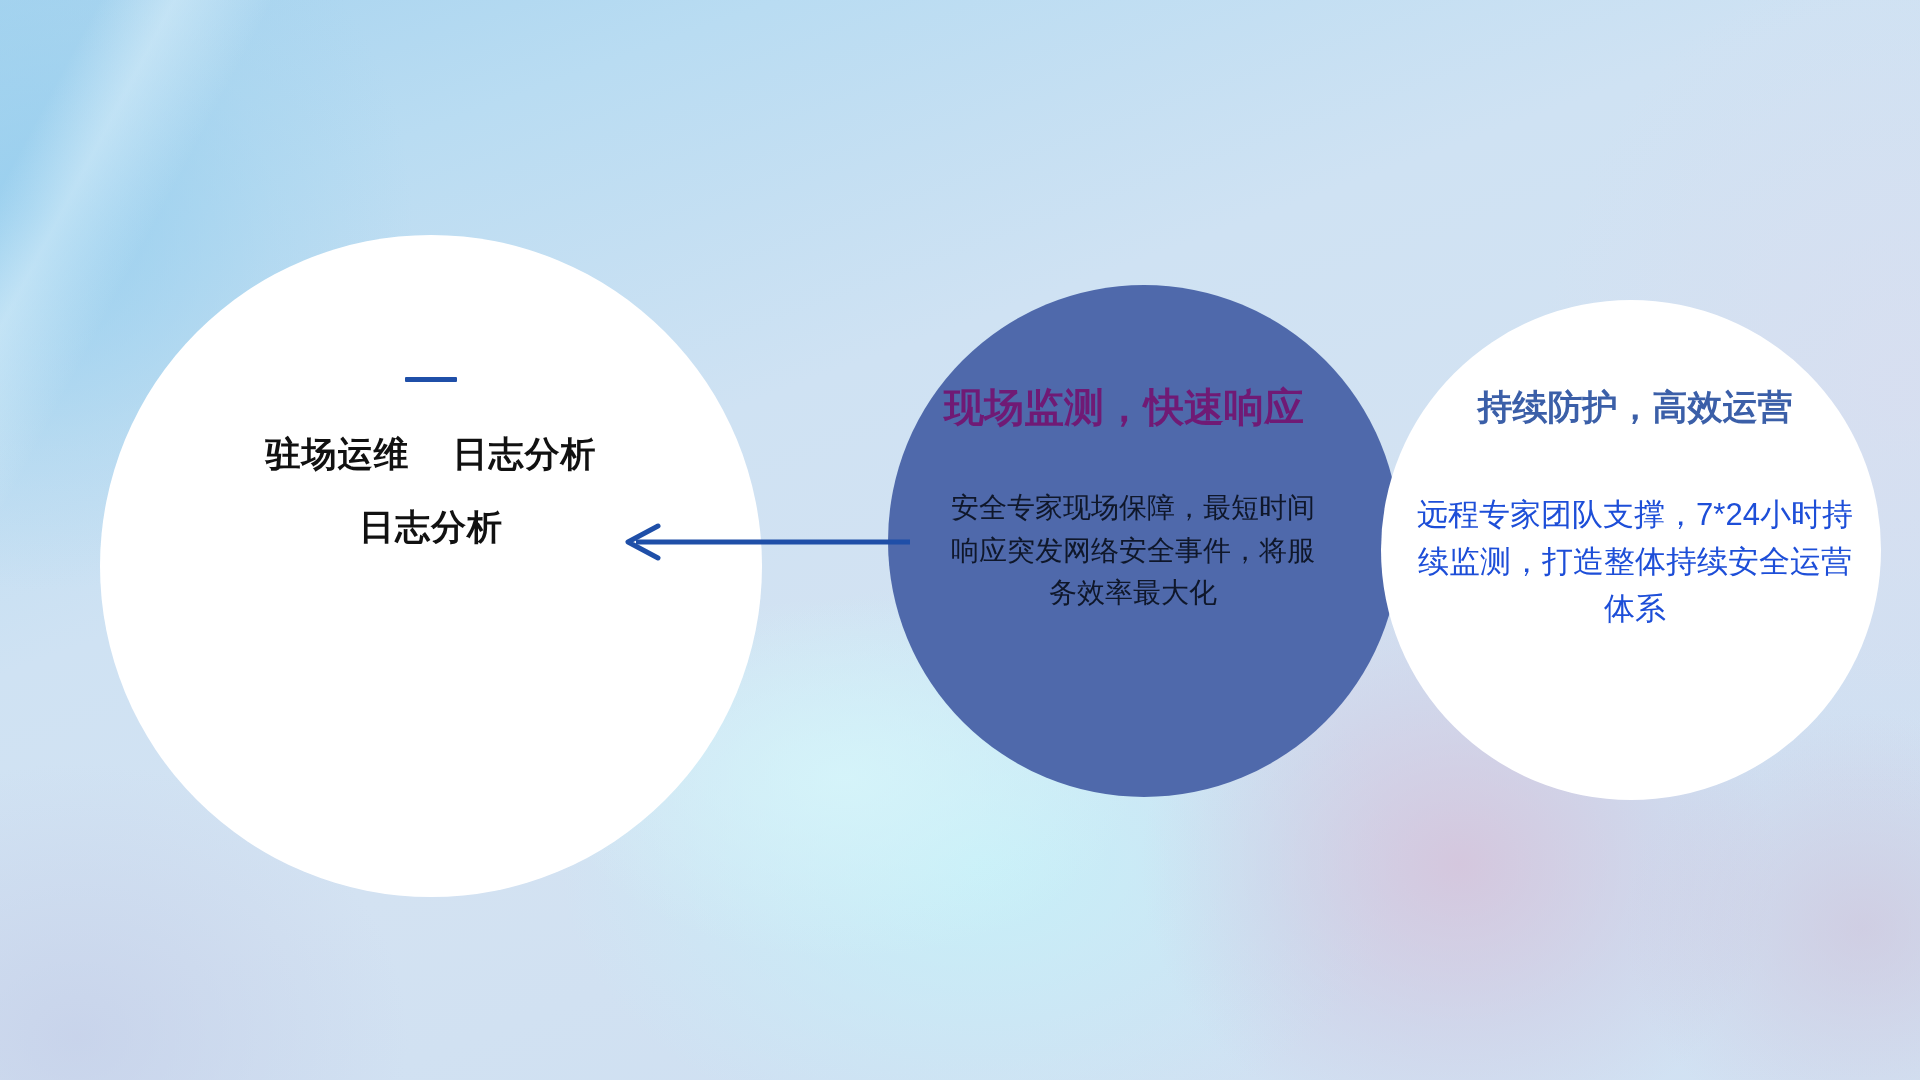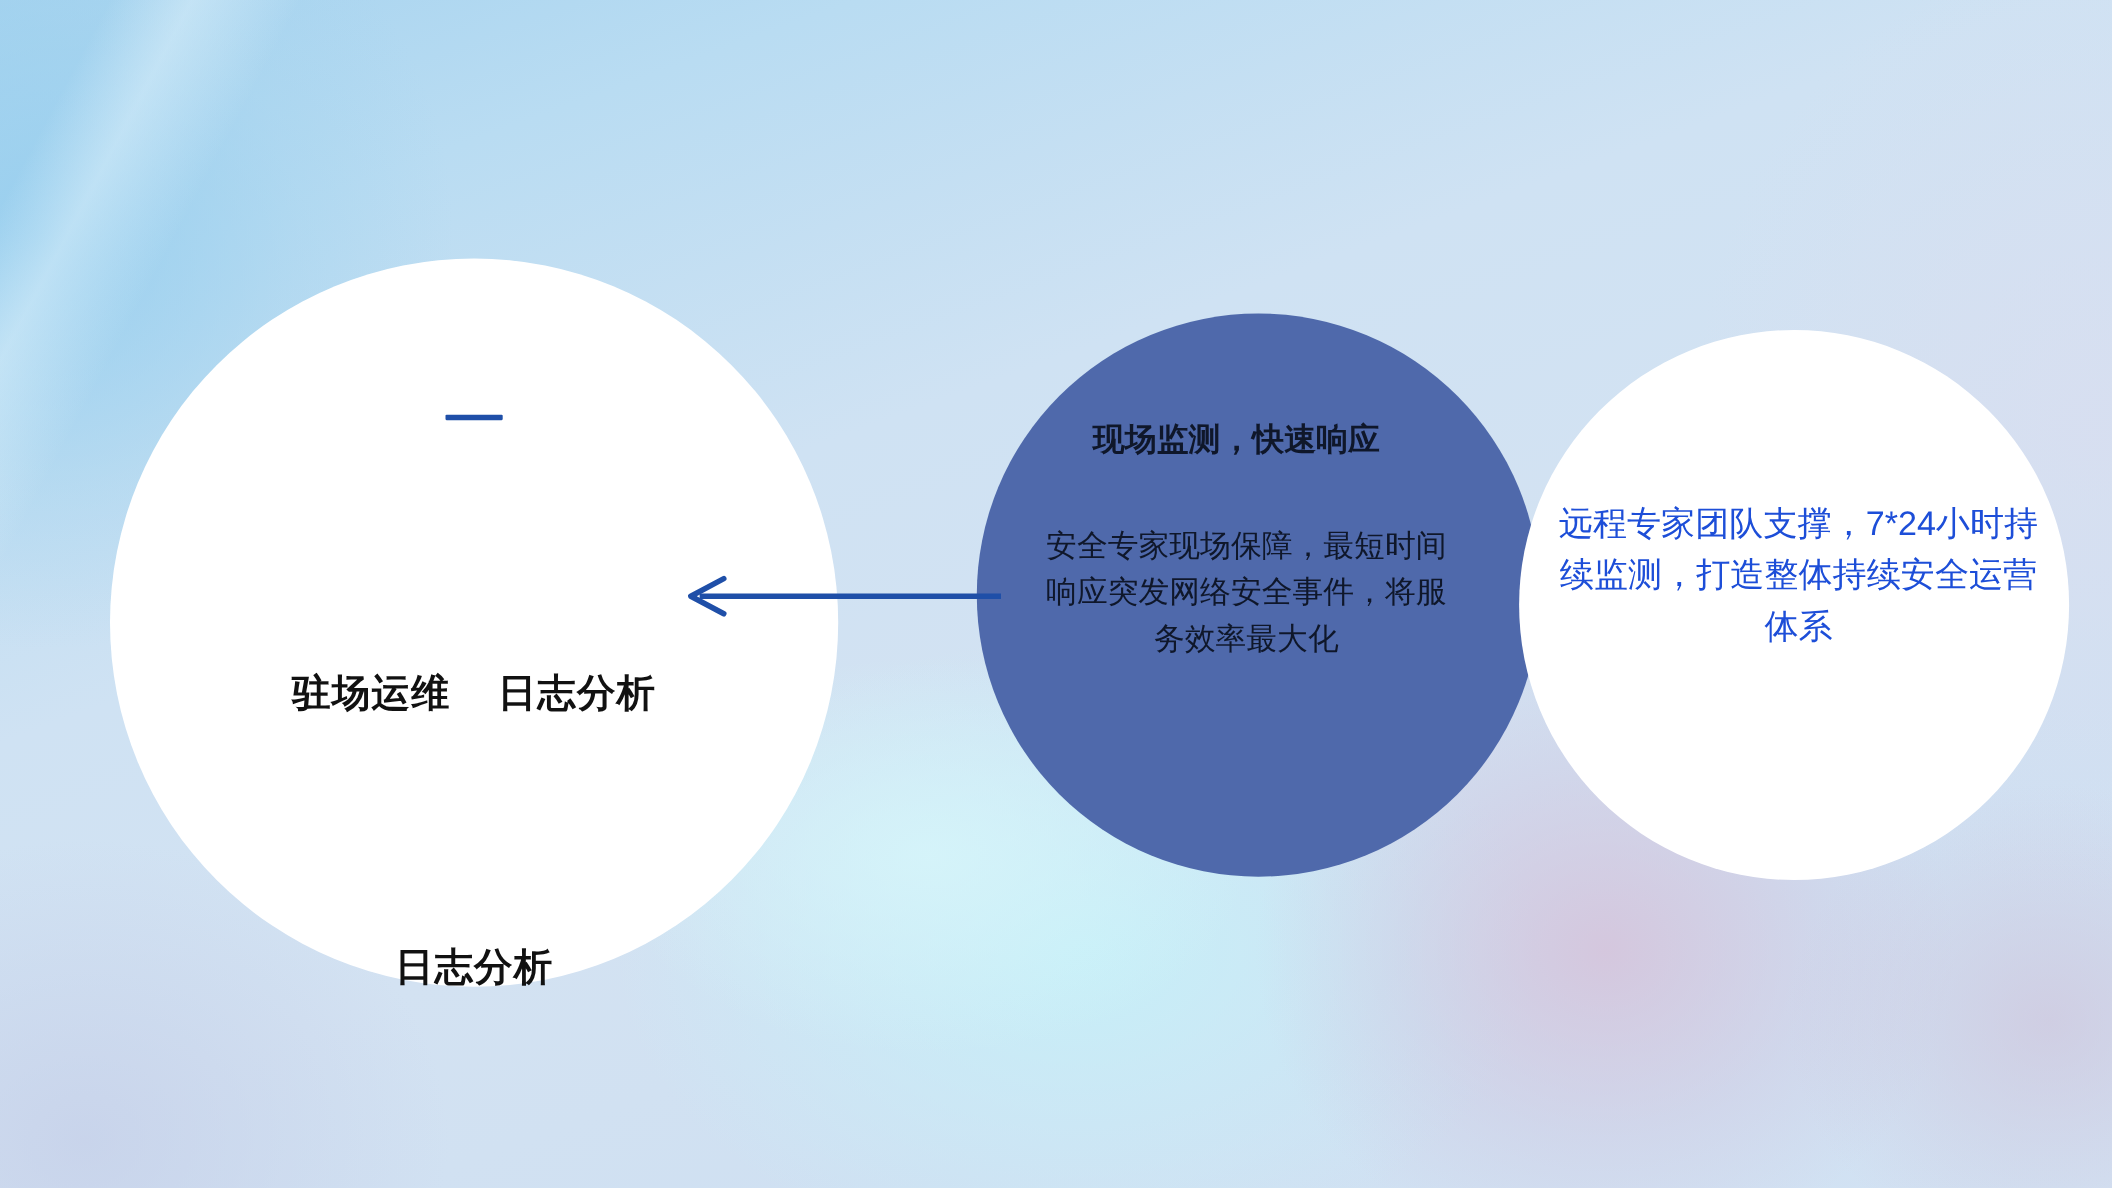--- a/index.html
+++ b/index.html
@@ -137,21 +137,21 @@
   #left-content {
     position: absolute;
     left: 100px;
     top: 235px;
     width: 662px;
     height: 662px;
     z-index: 6;
     display: flex;
     flex-direction: column;
     align-items: center;
-    justify-content: space-between;
+    justify-content: flex-start;
     padding-top: 142px;
     box-sizing: border-box;
     text-align: center;
   }
 
   #left-rule {
     width: 52px;
     height: 5px;
     background: #1f4fa8;
     border-radius: 1px;
@@ -181,23 +181,23 @@
     height: 512px;
     z-index: 7;
     box-sizing: border-box;
     text-align: center;
     padding-top: 100px;
     padding-left: 56px;
     padding-right: 78px;
   }
 
   #mid-title {
-    font-size: 29px;
+    font-size: 40px;
     font-weight: bold;
-    color: #0f172a;
+    color: #701a75;
     letter-spacing: 0px;
     line-height: 1.1;
     white-space: nowrap;
     margin-left: -18px;
   }
 
   #mid-body {
     margin-top: 58px;
     font-size: 28px;
     color: #0f172a;
@@ -274,16 +274,17 @@
     <div class="left-line">驻场运维    日志分析</div>
     <div class="left-line">日志分析</div>
   </div>
 
   <div id="mid-content">
     <div id="mid-title">现场监测，快速响应</div>
     <div id="mid-body">安全专家现场保障，最短时间响应突发网络安全事件，将服务效率最大化</div>
   </div>
 
   <div id="right-content">
+    <div id="right-title">持续防护，高效运营</div>
     <div id="right-body">远程专家团队支撑，7*24小时持续监测，打造整体持续安全运营体系</div>
   </div>
 
 </div>
 
 </body></html>

